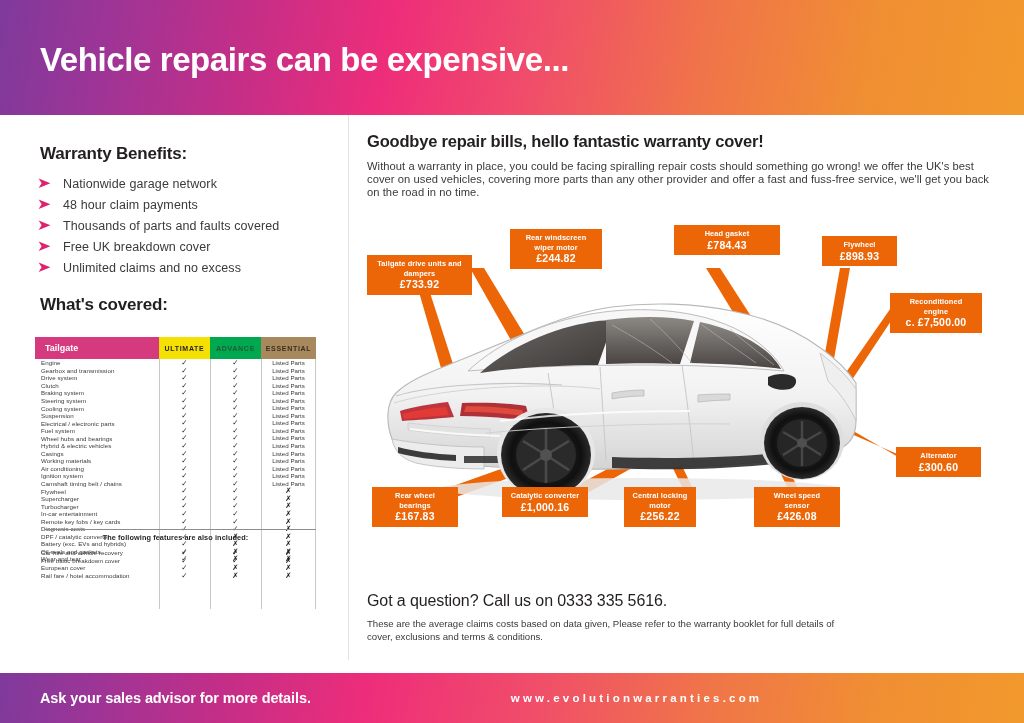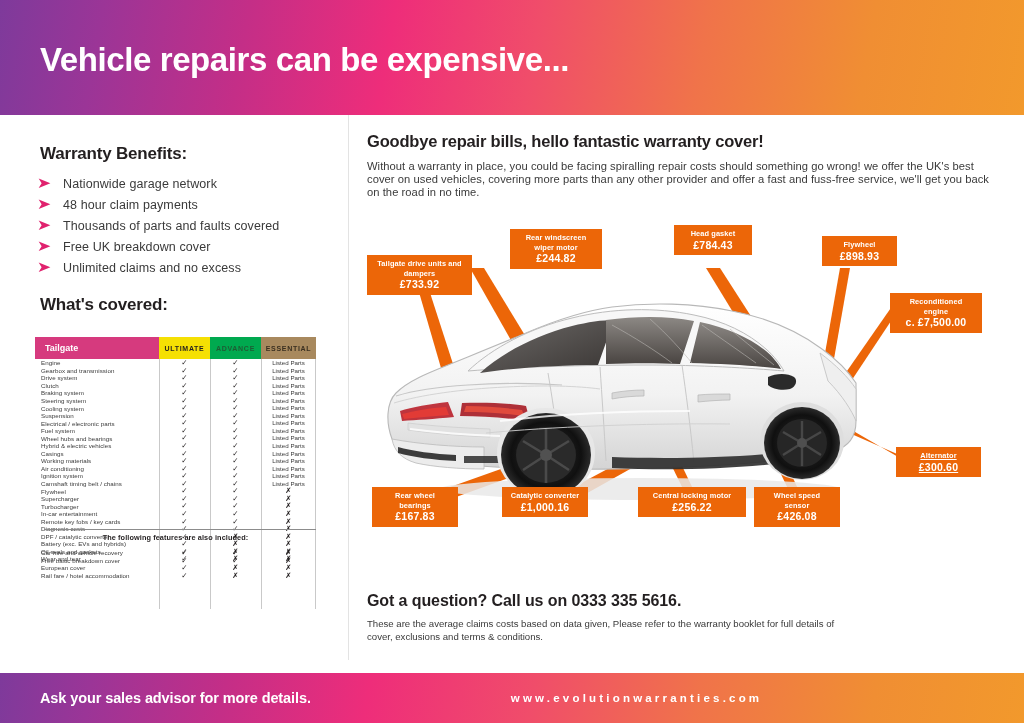--- a/index.html
+++ b/index.html
@@ -91,21 +91,21 @@
     position: absolute; background: #EC6608; color: #fff;
     text-align: center; padding: 4px 7px 5px; line-height: 9.5px;
     letter-spacing: 0.1px;
   }
   .callout .lbl { font-size: 7.4px; font-weight: 700; display: block; }
   .callout .amt { font-size: 10.5px; font-weight: 700; display: block; margin-top: 2px;
                   letter-spacing: 0.2px; }
 
   
   .cta-title { position: absolute; left: 17px; top: 477px; font-size: 16px;
-               font-weight: 700; color: #231f20; letter-spacing: -0.1px; }
+               font-weight: 400; color: #231f20; letter-spacing: -0.1px; }
   .cta-body { position: absolute; left: 17px; top: 503px; width: 470px;
               font-size: 9.6px; line-height: 12.6px; color: #3a3a3a; }
 
   
   .footer {
     position: absolute; left: 0; top: 673px; width: 1024px; height: 50px;
     background: linear-gradient(100deg,
         #7E3A9B 0%, #9B3597 9%, #C42E87 22%,
         #EE2D7A 36%, #F04D6A 52%, #F0734A 68%,
         #F08E33 85%, #F2992C 100%);
@@ -531,51 +531,51 @@
       <div class="callout" style="left:17px;  top:30px;  width:105px;">
         <span class="lbl">Tailgate drive units and dampers</span>
         <span class="amt">£733.92</span>
       </div>
 
       <div class="callout" style="left:160px; top:4px;  width:92px;">
         <span class="lbl">Rear windscreen wiper motor</span>
         <span class="amt">£244.82</span>
       </div>
 
-      <div class="callout" style="left:324px; top:0px;  width:78px;">
+      <div class="callout" style="left:324px; top:0px;  width:106px;">
         <span class="lbl">Head gasket</span>
         <span class="amt">£784.43</span>
       </div>
 
       <div class="callout" style="left:472px; top:11px; width:75px;">
         <span class="lbl">Flywheel</span>
         <span class="amt">£898.93</span>
       </div>
 
       <div class="callout" style="left:540px; top:68px; width:92px;">
         <span class="lbl">Reconditioned engine</span>
         <span class="amt">c. £7,500.00</span>
       </div>
 
-      <div class="callout" style="left:546px; top:222px; width:85px;text-decoration:underline;">
+      <div class="callout" style="left:546px; top:222px; width:85px;">
         <span class="lbl">Alternator</span>
         <span class="amt">£300.60</span>
       </div>
 
       <div class="callout" style="left:22px;  top:262px; width:86px;">
         <span class="lbl">Rear wheel bearings</span>
         <span class="amt">£167.83</span>
       </div>
 
       <div class="callout" style="left:152px; top:262px; width:86px;">
         <span class="lbl">Catalytic converter</span>
         <span class="amt">£1,000.16</span>
       </div>
 
-      <div class="callout" style="left:288px; top:262px; width:108px;">
+      <div class="callout" style="left:274px; top:262px; width:72px;">
         <span class="lbl">Central locking motor</span>
         <span class="amt">£256.22</span>
       </div>
 
       <div class="callout" style="left:404px; top:262px; width:86px;">
         <span class="lbl">Wheel speed sensor</span>
         <span class="amt">£426.08</span>
       </div>
     </div>
 

